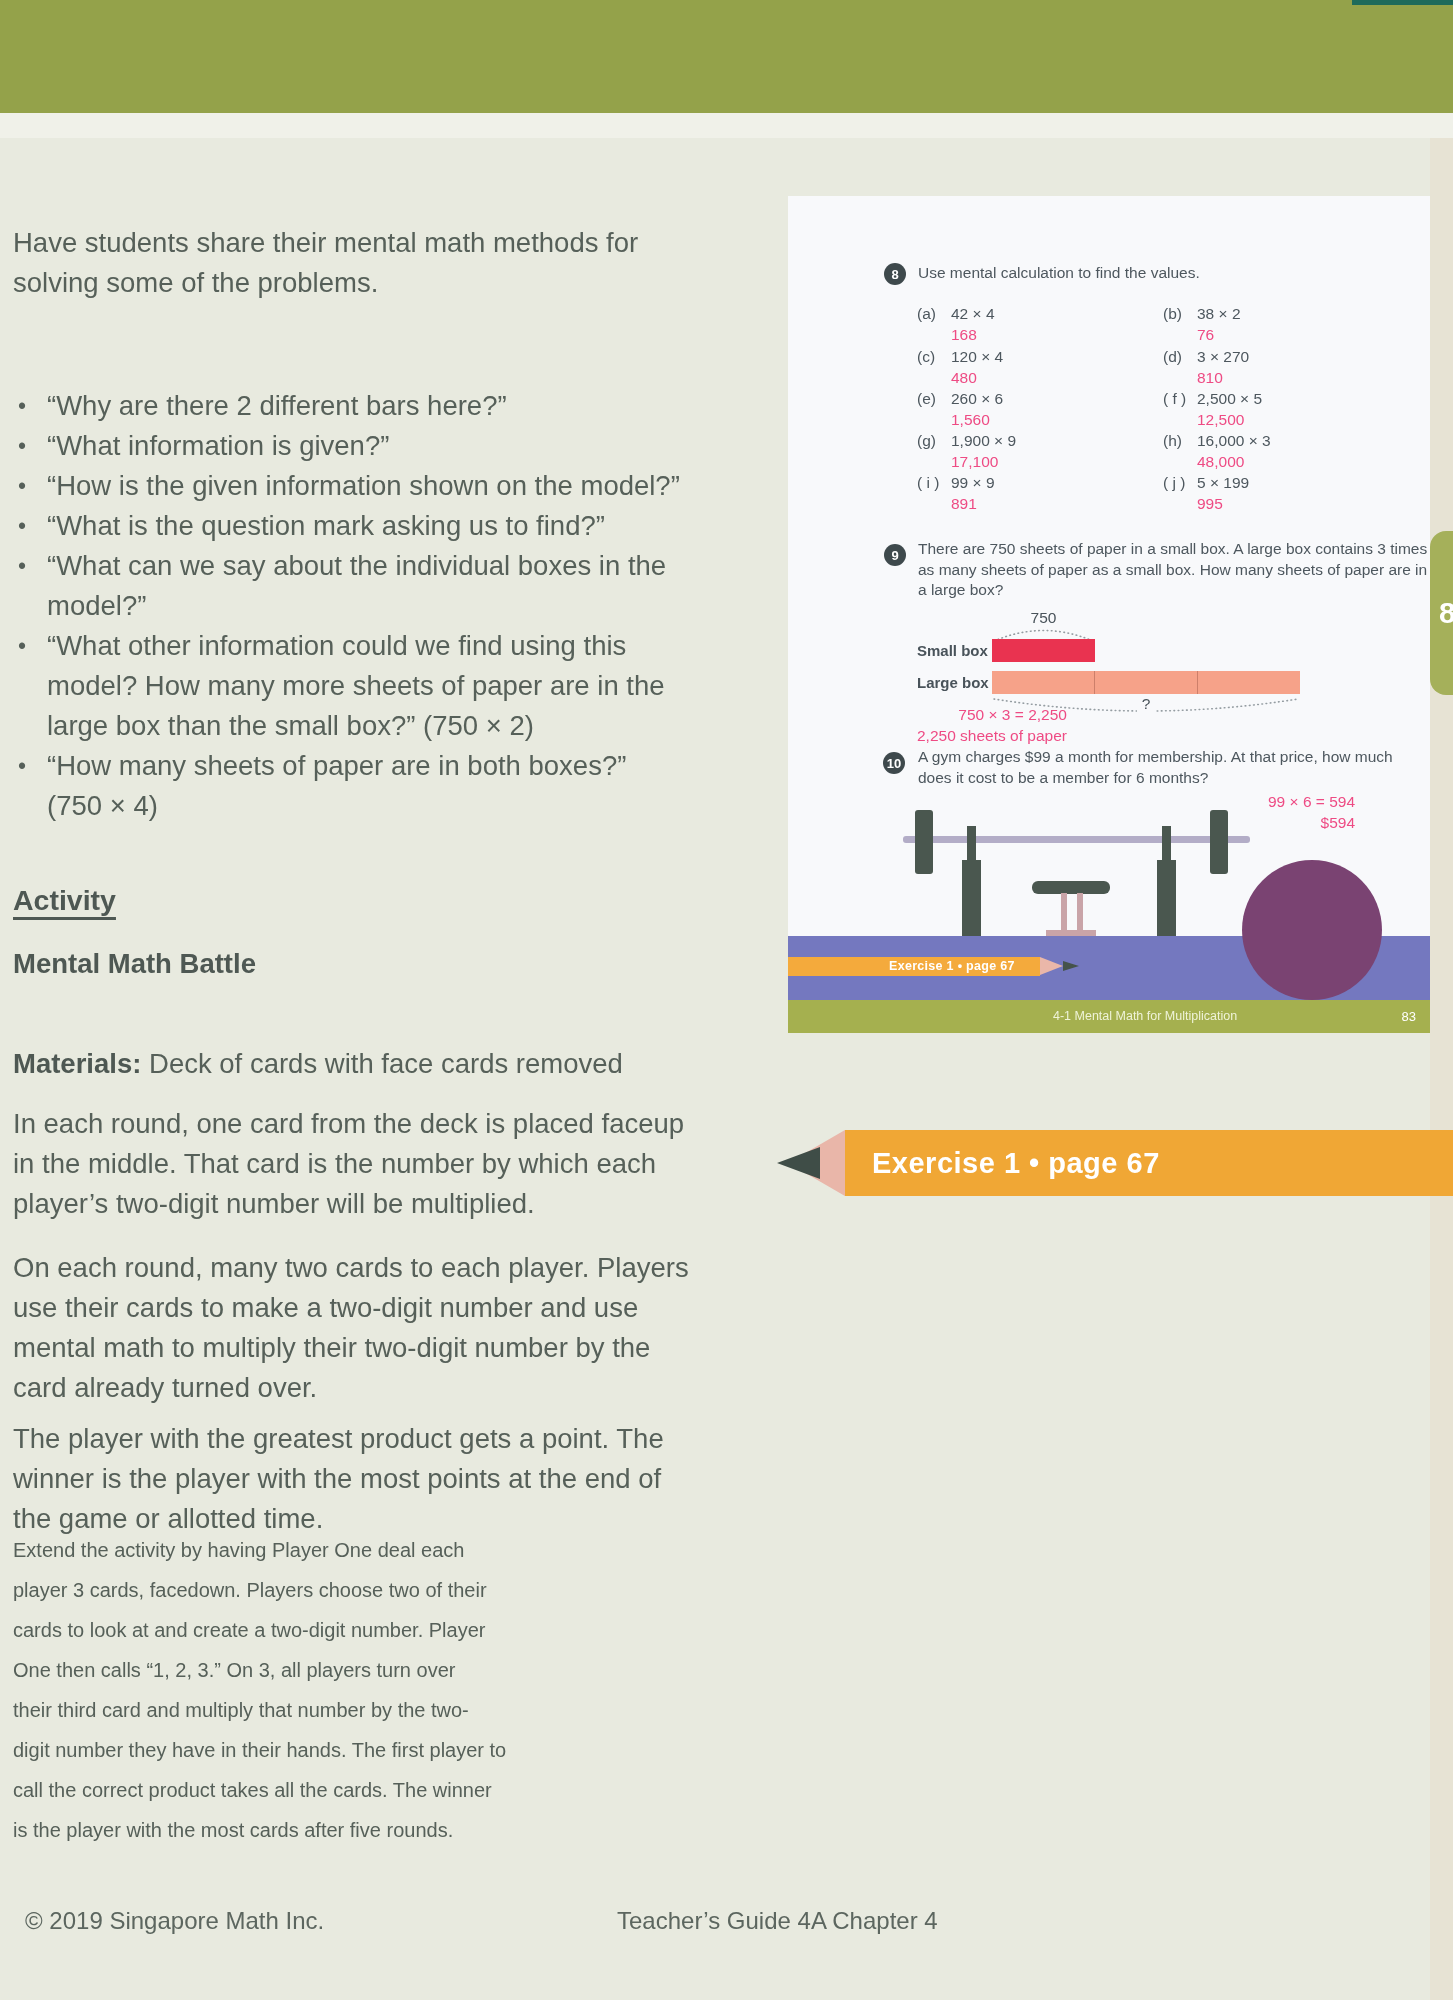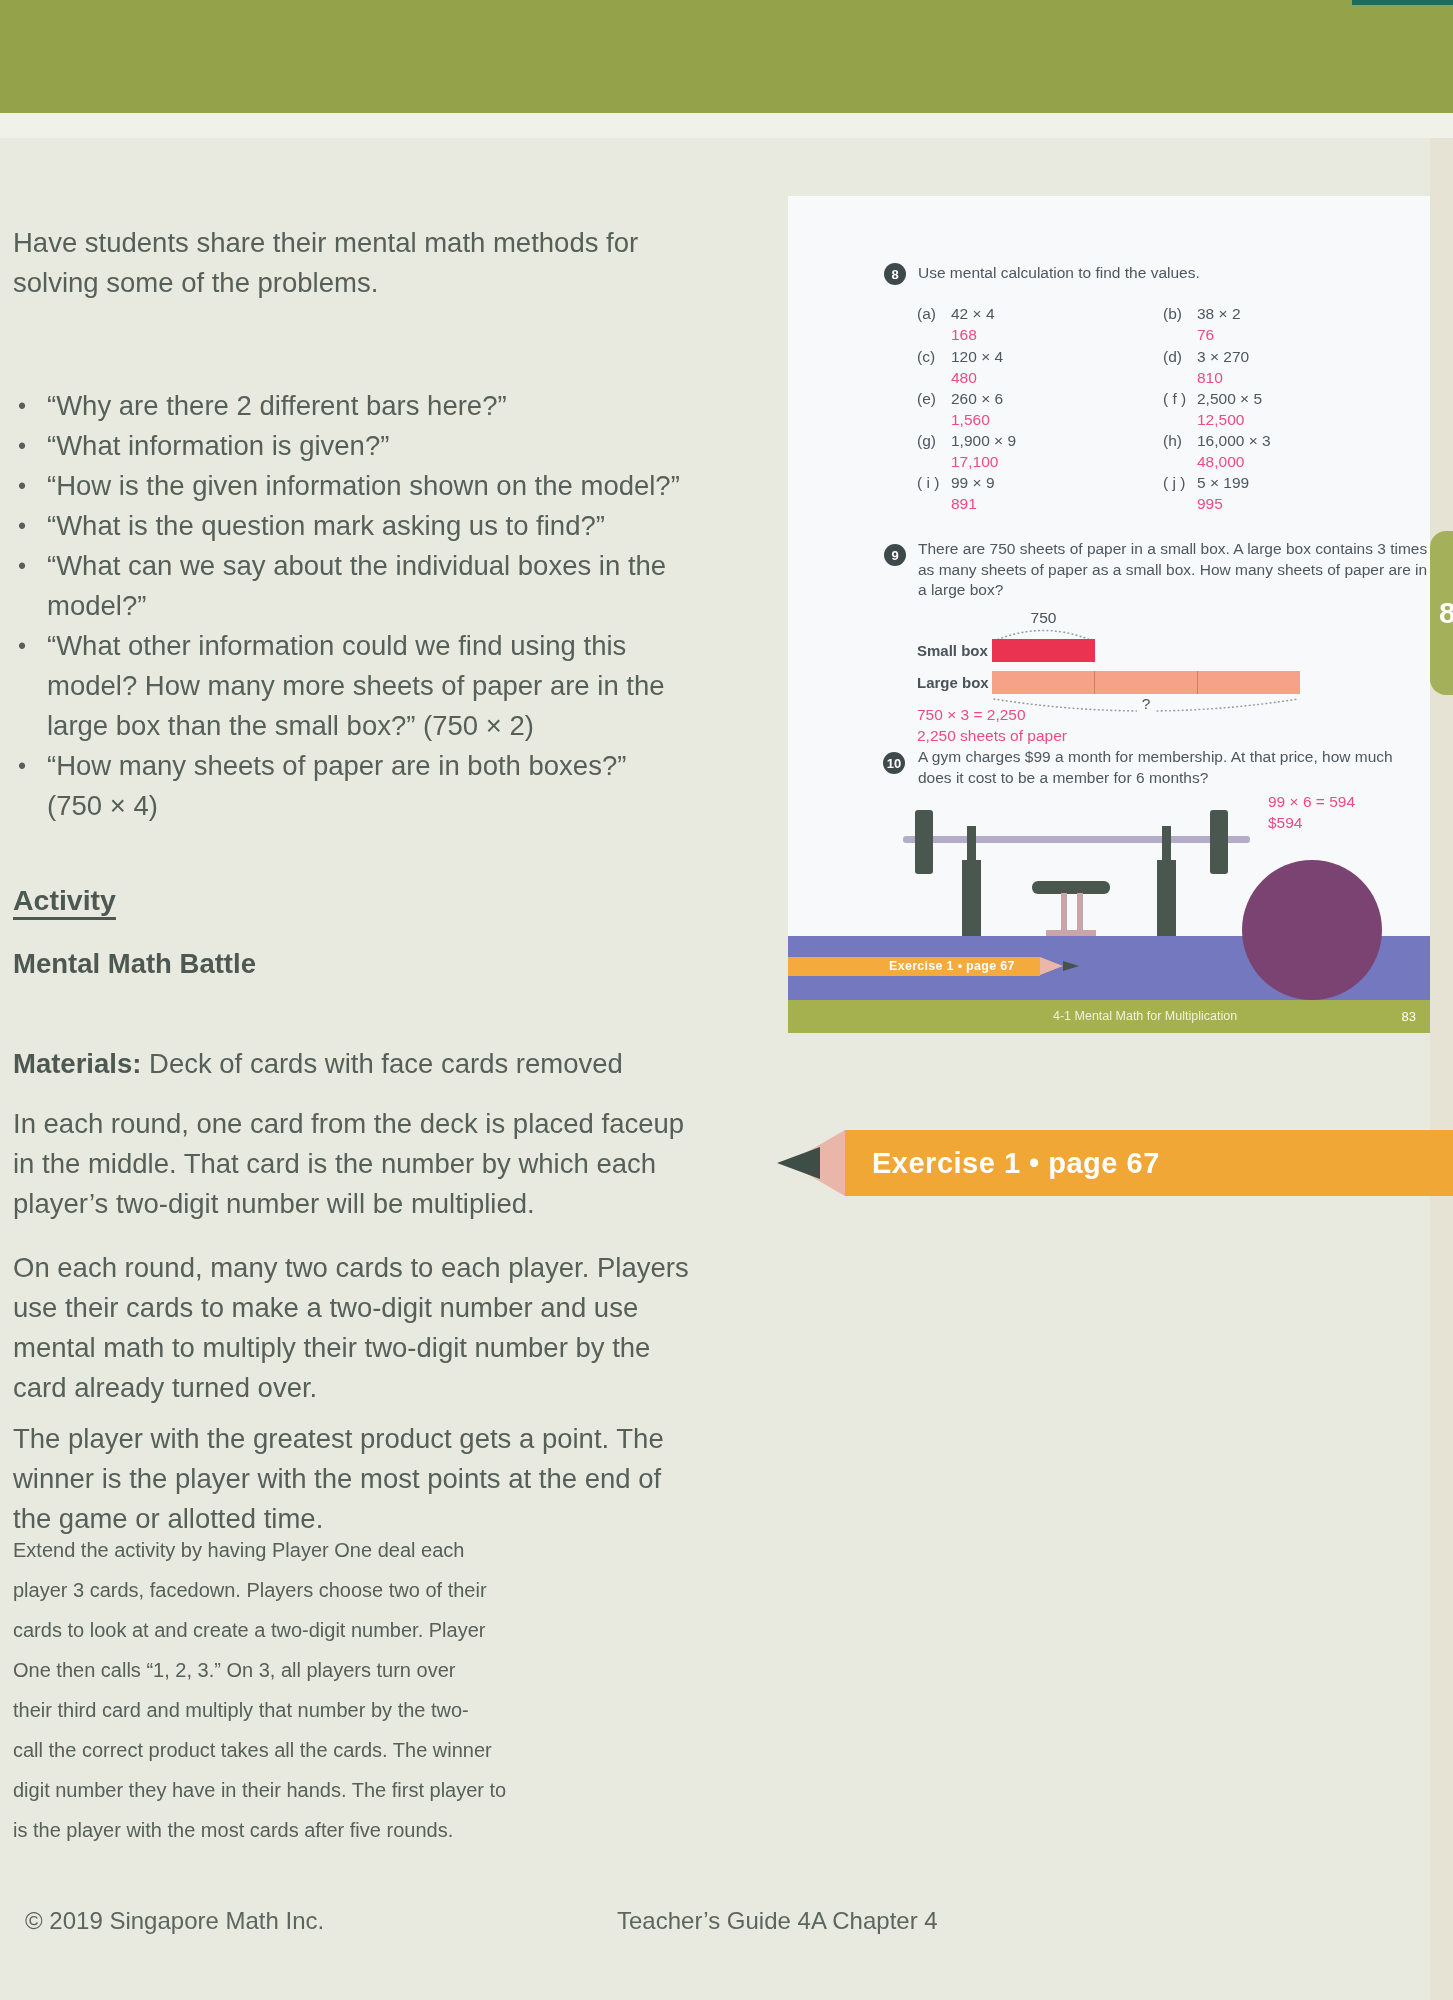--- a/index.html
+++ b/index.html
@@ -26,21 +26,21 @@
   .panel{position:absolute;left:788px;top:196px;width:642px;height:837px;background:#f8f9fb;z-index:1;}
   .qnum{position:absolute;width:22px;height:22px;border-radius:50%;background:#3e494c;color:#fff;
         font-size:13px;font-weight:bold;display:flex;align-items:center;justify-content:center;}
   .ptext{position:absolute;color:#4d575e;font-size:15.5px;}
   .ptext .tline{white-space:nowrap;line-height:20.5px;}
   .ex-item{position:absolute;font-size:15.5px;color:#4d575e;}
   .ex-row{display:flex;line-height:21px;white-space:nowrap;}
   .ex-label{display:inline-block;width:34px;}
   .ex-ans{margin-left:34px;line-height:21px;color:#ee4b84;white-space:nowrap;}
   .pink{color:#ee4b84;}
-  .pink-block .tline{line-height:21px;white-space:nowrap;}
+  .pink-block .tline{line-height:21px;white-space:nowrap;text-align:right;}
   .bm-label{position:absolute;left:129px;width:60px;text-align:right;font-weight:bold;font-size:15px;color:#49535a;white-space:nowrap;}
   .bar-small{position:absolute;left:204px;top:443px;width:103px;height:23px;background:#e93350;}
   .bar-large{position:absolute;left:204px;top:475px;width:308px;height:23px;background:#f6a289;display:flex;}
   .bar-large .seg{flex:1;border-right:1.5px solid #cd7f6a;}
   .bar-large .seg:last-child{border-right:none;}
   .brace{position:absolute;}
   .bm-total{position:absolute;left:204px;top:413px;width:103px;text-align:center;font-size:15.5px;color:#49535a;z-index:3;}
   .bm-total span{background:#f8f9fb;padding:0 4px;}
   .bm-q{position:absolute;left:204px;top:499px;width:308px;text-align:center;font-size:15.5px;color:#49535a;z-index:3;}
   .bm-q span{background:#f8f9fb;padding:0 5px;}
@@ -165,22 +165,22 @@
       <div class="tline">The player with the greatest product gets a point. The</div>
       <div class="tline">winner is the player with the most points at the end of</div>
       <div class="tline">the game or allotted time.</div>
     </div>
   <div class="lc para" style="top:1494px;font-size:20px">
       <div class="tline">Extend the activity by having Player One deal each</div>
       <div class="tline">player 3 cards, facedown. Players choose two of their</div>
       <div class="tline">cards to look at and create a two-digit number. Player</div>
       <div class="tline">One then calls “1, 2, 3.” On 3, all players turn over</div>
       <div class="tline">their third card and multiply that number by the two-</div>
+      <div class="tline">digit number they have in their hands. The first player to</div>
       <div class="tline">call the correct product takes all the cards. The winner</div>
-      <div class="tline">digit number they have in their hands. The first player to</div>
       <div class="tline">is the player with the most cards after five rounds.</div>
     </div>
 
   <div class="panel">
 
     <div class="qnum" style="left:96px;top:67px">8</div>
     <div class="ptext" style="left:130px;top:67px">
       <div class="tline">Use mental calculation to find the values.</div>
     </div>
 

